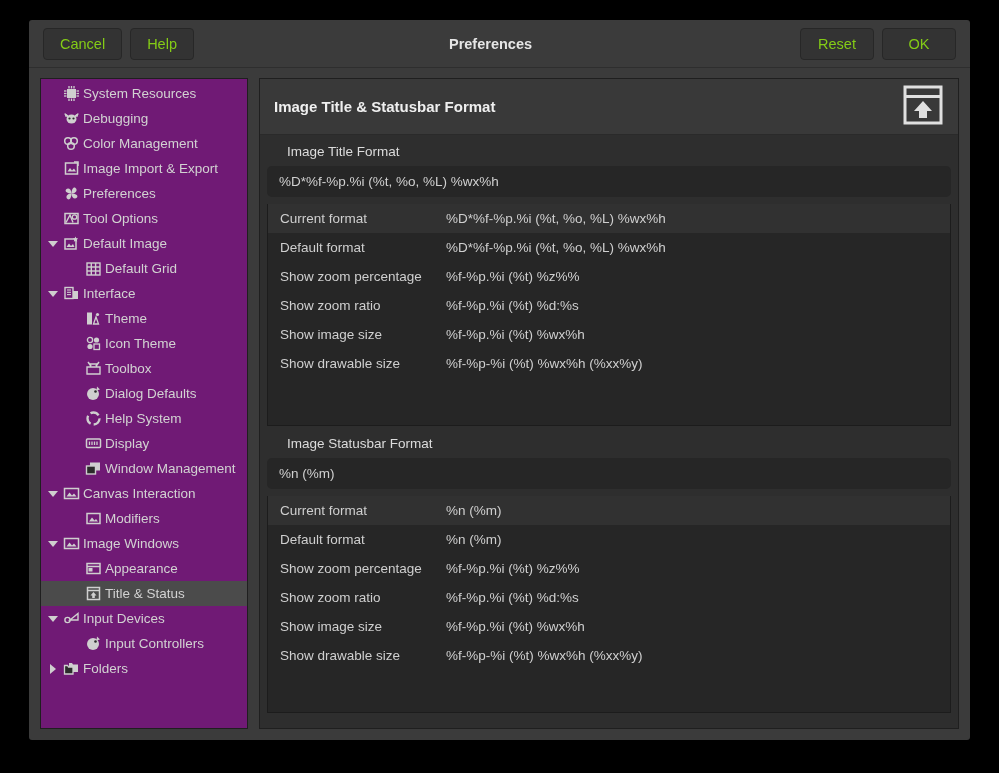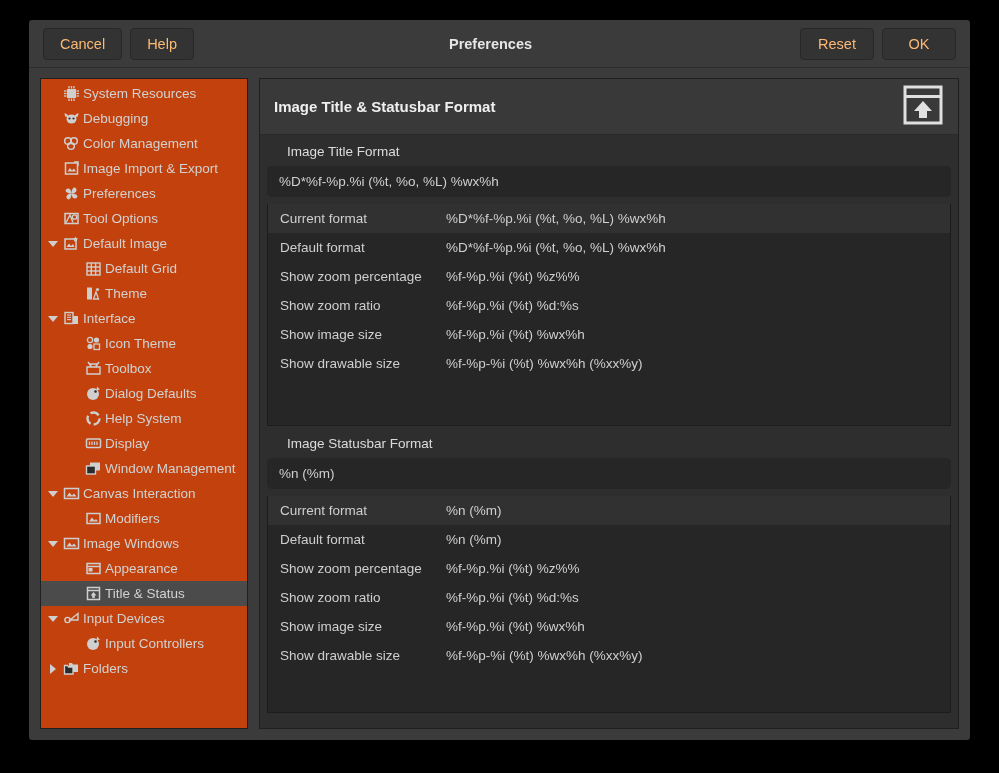--- a/index.html
+++ b/index.html
@@ -27,21 +27,21 @@
     display: flex;
     align-items: center;
     position: relative;
     padding: 0 14px;
     border-bottom: 1px solid #2e2e2e;
   }
   .btn {
     background: #333333;
     border: 1px solid #272727;
     border-radius: 4px;
-    color: #fdba74;
+    color: #84cc16;
     font-size: 14.5px;
     height: 32px;
     padding: 0 16px;
     cursor: pointer;
     font-family: "Liberation Sans", sans-serif;
     line-height: 30px;
     white-space: nowrap;
   }
   .left-btns { display: flex; gap: 8px; }
   .right-btns { display: flex; gap: 8px; margin-left: auto; }
@@ -63,21 +63,21 @@
     display: flex;
     padding: 10px 11px 11px 11px;
     gap: 11px;
     min-height: 0;
   }
 
   
   .sidebar {
     width: 208px;
     flex: 0 0 208px;
-    background: #c2410c;
+    background: #701a75;
     border: 1px solid #1f1f1f;
     overflow: hidden;
     padding-top: 2px;
   }
   .tree-item {
     display: flex;
     align-items: center;
     height: 25px;
     color: #d2d2d2;
     font-size: 13.5px;
@@ -324,49 +324,49 @@
        <rect x="2" y="3" width="13" height="12"></rect>
        <line x1="6.3" y1="3" x2="6.3" y2="15"></line>
                 <line x1="10.6" y1="3" x2="10.6" y2="15"></line>
        <line x1="2" y1="7" x2="15" y2="7"></line>
                 <line x1="2" y1="11" x2="15" y2="11"></line>
               </g>
             </svg>
           </span>
           <span class="tree-label">Default Grid</span>
         </div>
-        <div class="tree-item lvl1">
-          <span class="expander"></span>
-          <span class="indent"></span>
-          <span class="ico">
-            <svg width="17" height="17" viewBox="0 0 17 17">
-              <rect x="2" y="2.5" width="5" height="12" fill="#cfcfcf"></rect>
-       <path d="M8.5 14 L11 7 L13.5 14 Z" fill="none" stroke="#cfcfcf" stroke-width="1.3"></path>
-       <circle cx="12.5" cy="4.5" r="1.6" fill="#cfcfcf"></circle>
-            </svg>
-          </span>
-          <span class="tree-label">Theme</span>
-        </div>
         <div class="tree-item lvl0">
           <span class="expander">
             <span class="tri-down"></span>
           </span>
           <span class="indent"></span>
           <span class="ico">
             <svg width="17" height="17" viewBox="0 0 17 17">
               <rect x="2" y="2.5" width="8" height="11" fill="none" stroke="#cfcfcf" stroke-width="1.4"></rect>
        <g stroke="#cfcfcf" stroke-width="1.1">
                 <line x1="4" y1="5" x2="8" y2="5"></line>
                 <line x1="4" y1="7.3" x2="8" y2="7.3"></line>
                 <line x1="4" y1="9.6" x2="8" y2="9.6"></line>
               </g>
        <rect x="10" y="6" width="5" height="8" fill="#cfcfcf"></rect>
             </svg>
           </span>
           <span class="tree-label">Interface</span>
+        </div>
+        <div class="tree-item lvl1">
+          <span class="expander"></span>
+          <span class="indent"></span>
+          <span class="ico">
+            <svg width="17" height="17" viewBox="0 0 17 17">
+              <rect x="2" y="2.5" width="5" height="12" fill="#cfcfcf"></rect>
+       <path d="M8.5 14 L11 7 L13.5 14 Z" fill="none" stroke="#cfcfcf" stroke-width="1.3"></path>
+       <circle cx="12.5" cy="4.5" r="1.6" fill="#cfcfcf"></circle>
+            </svg>
+          </span>
+          <span class="tree-label">Theme</span>
         </div>
         <div class="tree-item lvl1">
           <span class="expander"></span>
           <span class="indent"></span>
           <span class="ico">
             <svg width="17" height="17" viewBox="0 0 17 17">
               <circle cx="5" cy="5" r="2.6" fill="none" stroke="#cfcfcf" stroke-width="1.3"></circle>
        <circle cx="11.5" cy="5" r="2.6" fill="#cfcfcf"></circle>
        <circle cx="5" cy="11.5" r="2.6" fill="#cfcfcf"></circle>
        <rect x="9" y="9" width="5.5" height="5.5" fill="none" stroke="#cfcfcf" stroke-width="1.3"></rect>

